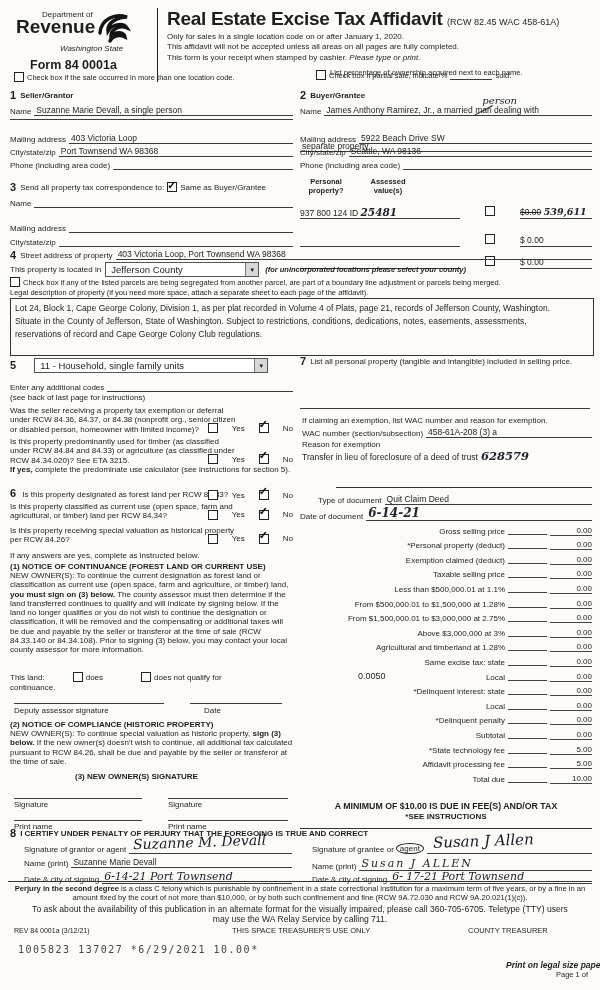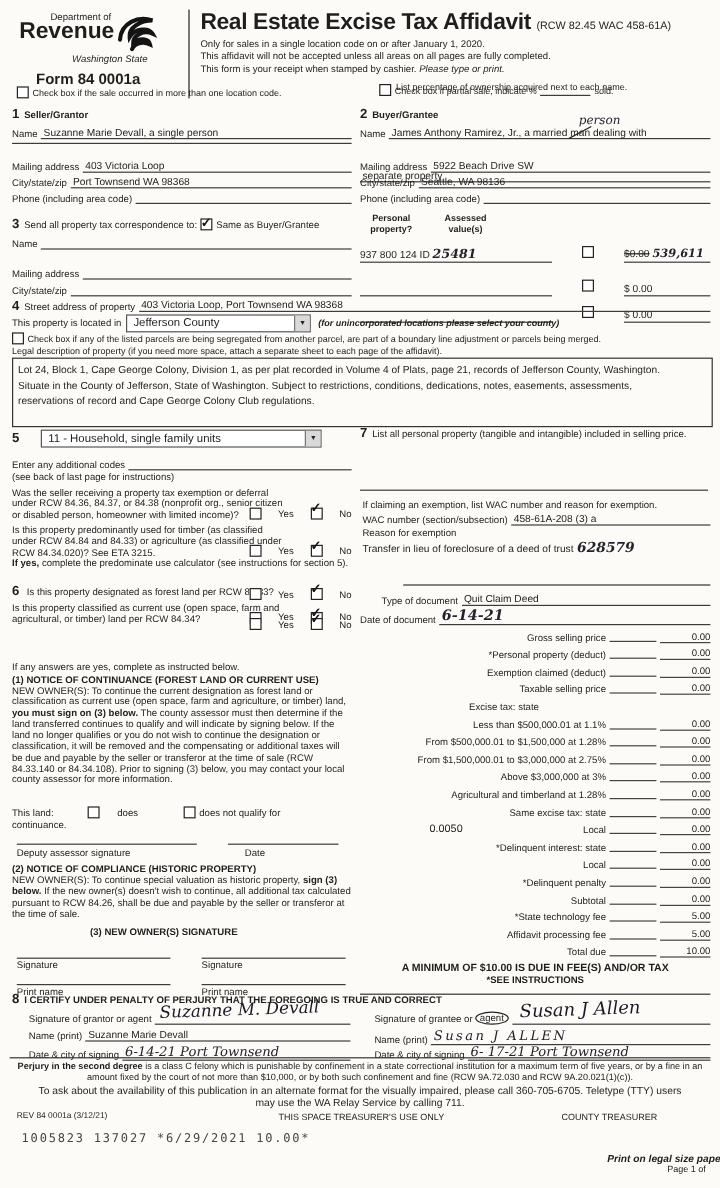--- a/index.html
+++ b/index.html
@@ -277,36 +277,37 @@
   <div class="abs p" style="left:10px;top:502px;width:283px;padding-right:52px;box-sizing:border-box;">
     <span>Is this property classified as current use (open space, farm and agricultural, or timber) land per RCW 84.34?</span>
     <span class="yn">
       <span class="cb"></span>
         <span>Yes</span>
       <span class="cb ck"></span>
         <span>No</span>
     </span>
   </div>
   <div class="abs p" style="left:10px;top:526px;width:283px;padding-right:52px;box-sizing:border-box;">
+    <span>Is this property receiving special valuation as historical property per RCW 84.26?</span>
     <span class="yn">
       <span class="cb"></span>
         <span>Yes</span>
       <span class="cb ck"></span>
         <span>No</span>
     </span>
   </div>
   <div class="abs h8" style="left:10px;top:551px;">If any answers are yes, complete as instructed below.</div>
   <div class="abs p b" style="left:10px;top:562px;width:283px;">(1) NOTICE OF CONTINUANCE (FOREST LAND OR CURRENT USE)</div>
   <div class="abs p" style="left:10px;top:571px;width:283px;">
     <span>NEW OWNER(S): To continue the current designation as forest land or classification as current use (open space, farm and agriculture, or timber) land, </span><span class="b">you must sign on (3) below.</span><span> The county assessor must then determine if the land transferred continues to qualify and will indicate by signing below. If the land no longer qualifies or you do not wish to continue the designation or classification, it will be removed and the compensating or additional taxes will be due and payable by the seller or transferor at the time of sale (RCW 84.33.140 or 84.34.108). Prior to signing (3) below, you may contact your local county assessor for more information.</span>
   </div>
   <div class="abs row" style="left:10px;top:672px;width:283px;">
     <span class="h8">This land:</span>
     <span class="cb" style="margin-left:28px;"></span>
-    <span class="h8" style="margin-left:15px;">does</span>
+    <span class="h8" style="margin-left:3px;">does</span>
     <span class="cb" style="margin-left:38px;"></span>
     <span class="h8" style="margin-left:3px;">does not qualify for</span>
   </div>
   <div class="abs h8" style="left:10px;top:683px;">continuance.</div>
   <div class="abs blank" style="left:14px;top:694px;width:150px;height:9px;"></div>
   <div class="abs blank" style="left:190px;top:694px;width:92px;height:9px;"></div>
   <div class="abs h8" style="left:14px;top:706px;">Deputy assessor signature</div>
   <div class="abs h8" style="left:204px;top:706px;">Date</div>
   <div class="abs p b" style="left:10px;top:720px;width:283px;">(2) NOTICE OF COMPLIANCE (HISTORIC PROPERTY)</div>
   <div class="abs p" style="left:10px;top:729px;width:283px;">
@@ -346,23 +347,20 @@
         <span class="fee-label">Exemption claimed (deduct)</span>
         <span class="fee-line"></span>
         <span class="fee-val">0.00</span>
       </div>
     <div class="fee-row">
         <span class="fee-label">Taxable selling price</span>
         <span class="fee-line"></span>
         <span class="fee-val">0.00</span>
       </div>
     <div class="fee-row">
-        <span style="width:240px;text-align:center;">Excise tax: state</span>
-      </div>
-    <div class="fee-row">
         <span class="fee-label">Less than $500,000.01 at 1.1%</span>
         <span class="fee-line"></span>
         <span class="fee-val">0.00</span>
       </div>
     <div class="fee-row">
         <span class="fee-label">From $500,000.01 to $1,500,000 at 1.28%</span>
         <span class="fee-line"></span>
         <span class="fee-val">0.00</span>
       </div>
     <div class="fee-row">

